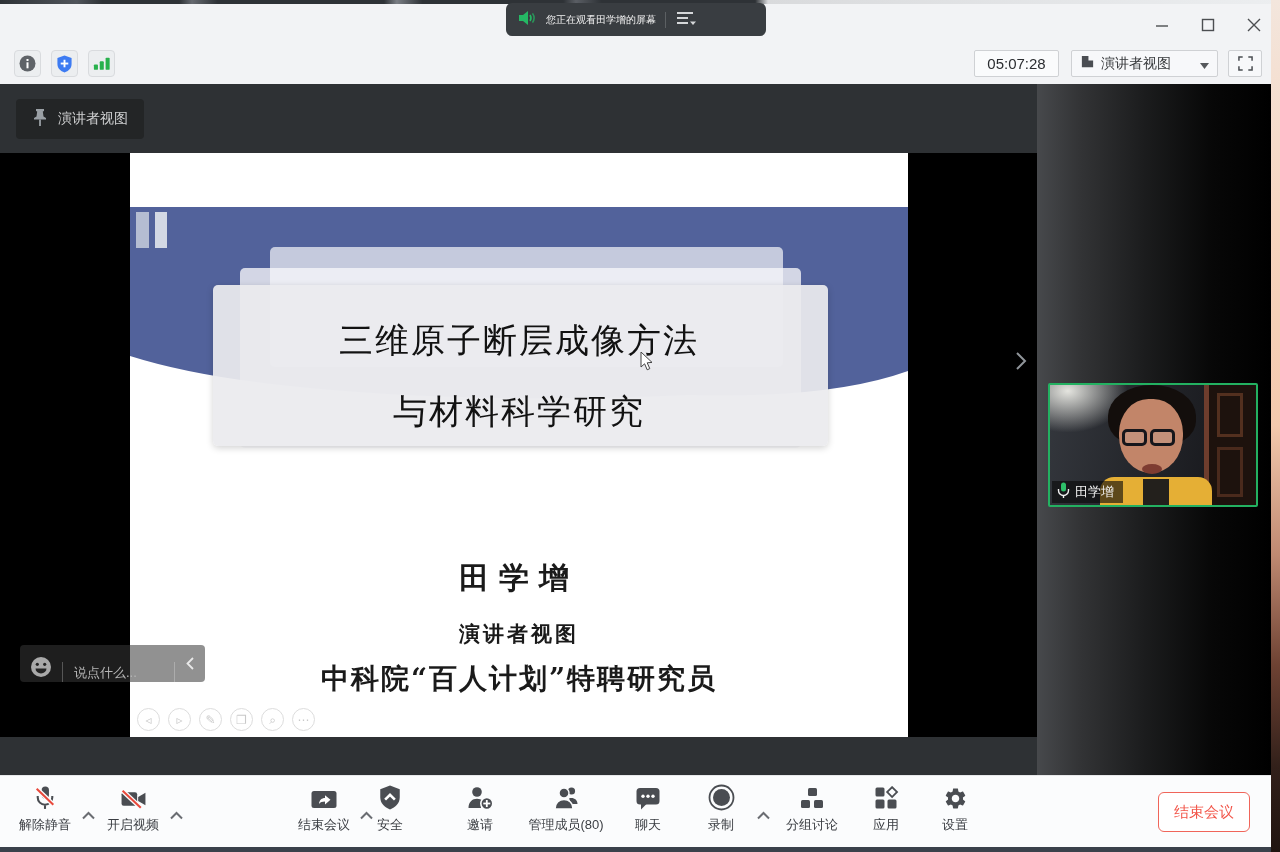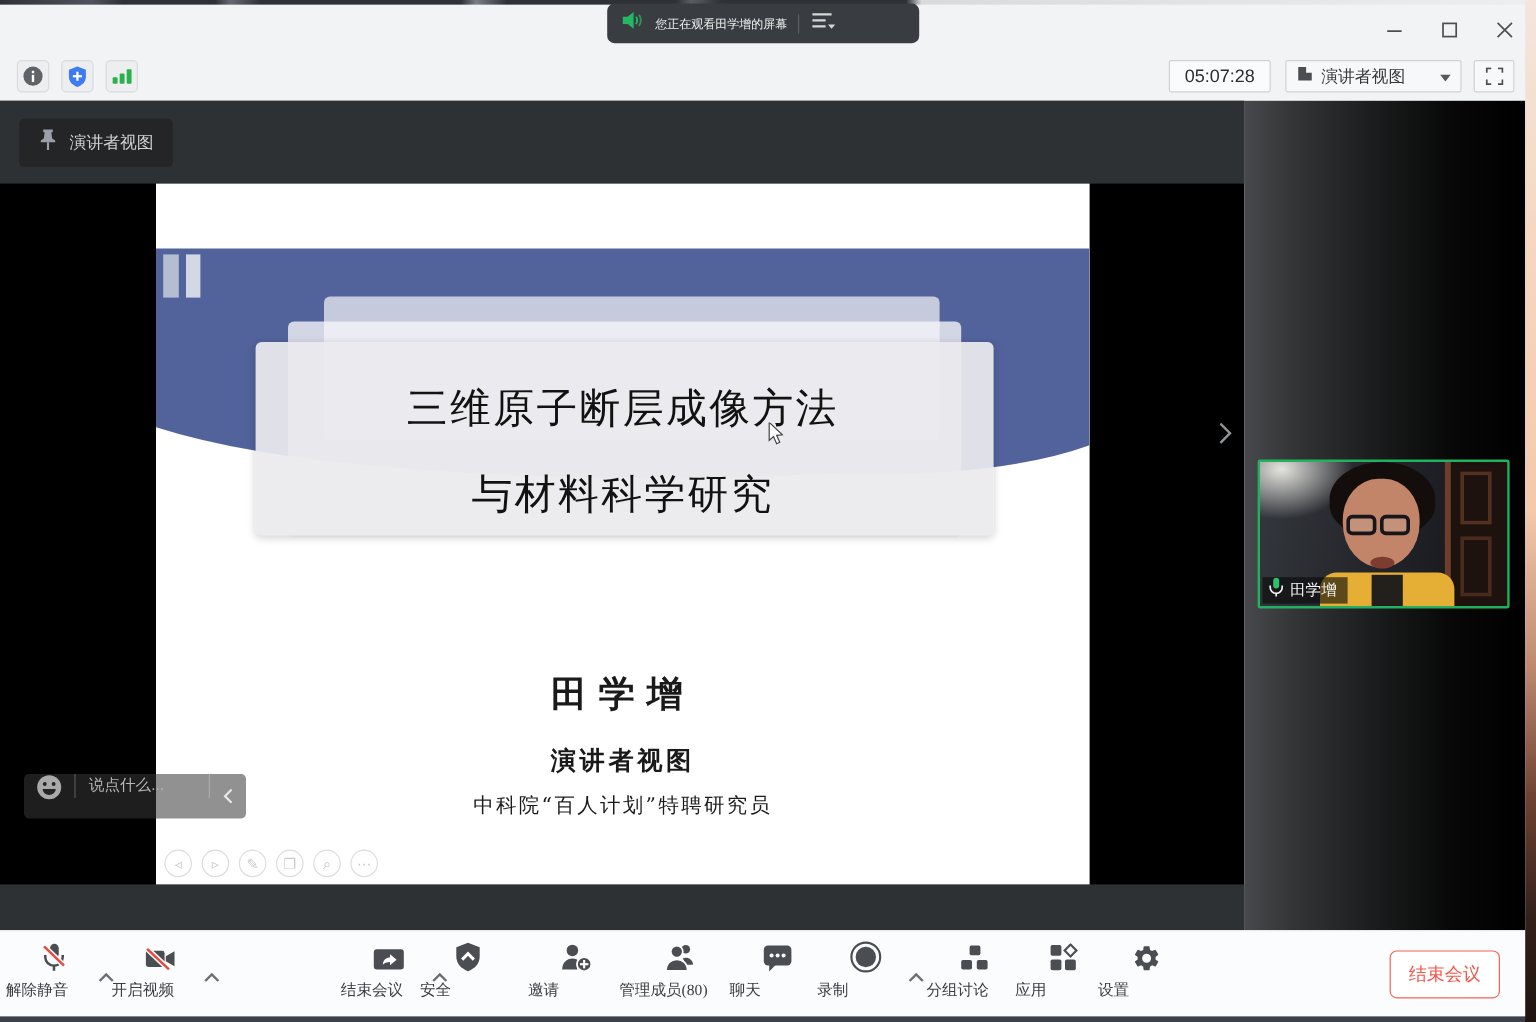--- a/index.html
+++ b/index.html
@@ -55,31 +55,31 @@
   .card-mid{left:110px;top:115px;width:561px;height:180px;background:rgba(247,247,250,0.78);}
   .card-front{left:83px;top:132px;width:615px;height:161px;background:rgba(235,235,238,0.93);
     box-shadow:0 2px 7px rgba(0,0,0,0.18);}
   .s-title{position:absolute;left:0;width:778px;text-align:center;color:#121212;
     font-size:34px;letter-spacing:2px;font-family:"Liberation Sans",sans-serif;}
   .s-title.l1{top:165px;} .s-title.l2{top:236px;}
   .s-author{position:absolute;left:0;width:778px;text-align:center;color:#1a1a1a;
     font-family:"DejaVu Serif","Liberation Serif",serif;}
   .s-author.name{top:405px;font-size:30px;font-weight:700;letter-spacing:10px;}
   .s-author.a1{top:467px;font-size:21px;font-weight:700;letter-spacing:3px;}
-  .s-author.a2{top:507px;font-size:17px;font-weight:400;letter-spacing:2px;}
+  .s-author.a2{top:507px;font-size:28px;font-weight:700;letter-spacing:2px;}
   .nav-row{position:absolute;left:7px;top:555px;display:flex;gap:8px;}
   .nav-c{width:23px;height:23px;border:1px solid #ddd;border-radius:50%;color:#c9c9c9;
     font-size:12px;display:flex;align-items:center;justify-content:center;}
 
   
   .cursor{position:absolute;left:640px;top:268px;}
 
   
   .chat-bubble{position:absolute;left:20px;top:561px;width:185px;height:37px;border-radius:4px;
-    background:rgba(55,55,55,0.55);display:flex;align-items:flex-start;padding:0 0 0 10px;}
+    background:rgba(55,55,55,0.55);display:flex;align-items:flex-end;padding:0 0 0 10px;}
   .chat-bubble .ph{color:#b6b6b6;font-size:13px;flex:1;padding-left:11px;}
   .cb-sep{width:1px;height:20px;background:rgba(255,255,255,0.25);margin-left:10px;}
   .cb-collapse{width:30px;height:37px;display:flex;align-items:center;justify-content:center;}
 
   
   .panel-chevron{position:absolute;left:1012px;top:350px;width:18px;height:22px;
     display:flex;align-items:center;justify-content:center;}
   .grip{position:absolute;top:423px;width:2px;height:46px;background:#b9bdc1;}
   .grip.g1{left:1039px;} .grip.g2{left:1044px;}
 
@@ -105,21 +105,21 @@
   .vt-jacket{position:absolute;left:50px;top:92px;width:112px;height:34px;background:#e5af35;
     border-radius:14px 14px 0 0;}
   .vt-collar{position:absolute;left:43px;top:2px;width:26px;height:32px;background:#23201c;}
   .vt-nametag{position:absolute;left:2px;bottom:2px;height:22px;background:rgba(10,10,10,0.62);
     display:flex;align-items:center;gap:5px;padding:0 9px 0 5px;}
   .vt-nametag .txt{color:#f2f2f2;font-size:13px;}
 
   
   .bottom-bar{position:absolute;left:0;top:775px;width:1280px;height:72px;background:#fbfcfd;
     border-top:1px solid #e7e8ea;}
-  .bbi{position:absolute;top:7px;width:80px;display:flex;flex-direction:column;gap:5px;cursor:default;font-family:Liberation Serif, serif;}
+  .bbi{position:absolute;top:7px;width:80px;display:flex;flex-direction:column;align-items:center;gap:5px;cursor:default;}
   .bbi .lbl{font-size:13px;color:#3a3d42;white-space:nowrap;}
   .bbi .ic{height:28px;display:flex;align-items:flex-end;justify-content:center;}
   .chev{position:absolute;top:30px;width:13px;height:9px;}
   .end-btn{position:absolute;left:1158px;top:16px;width:92px;height:40px;background:#fff;
     border:1px solid #f0655a;border-radius:6px;color:#f2564a;font-size:15px;
     display:flex;align-items:center;justify-content:center;}
   .bottom-strip{position:absolute;left:0;top:847px;width:1280px;height:5px;background:#3a414b;}
 
   
   .right-sliver{position:absolute;left:1271px;top:0;width:9px;height:852px;

